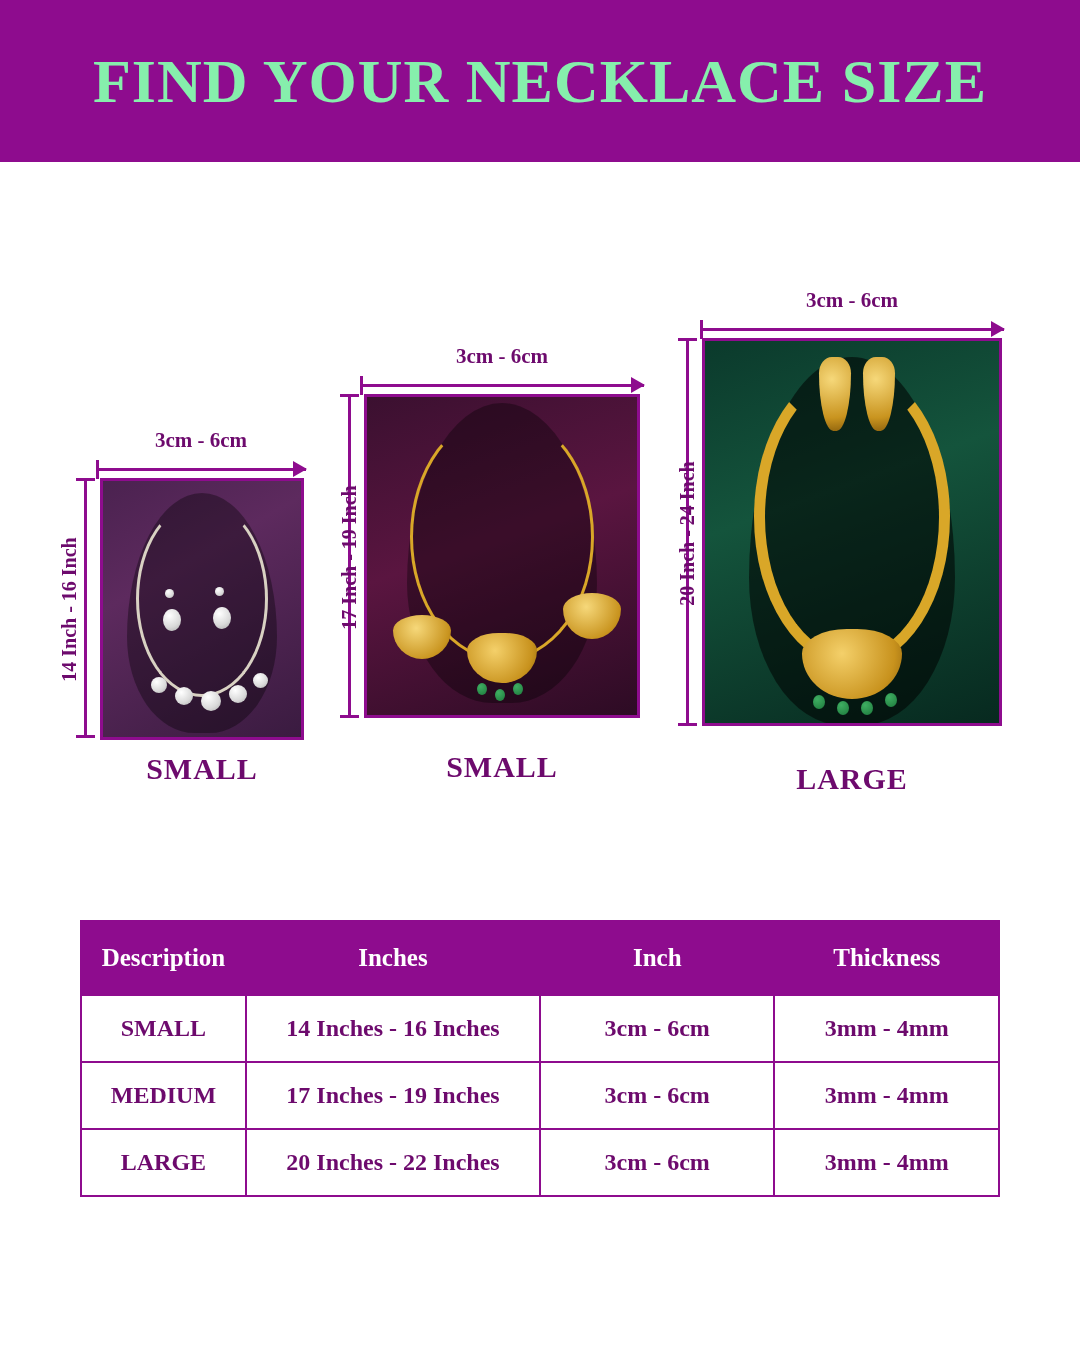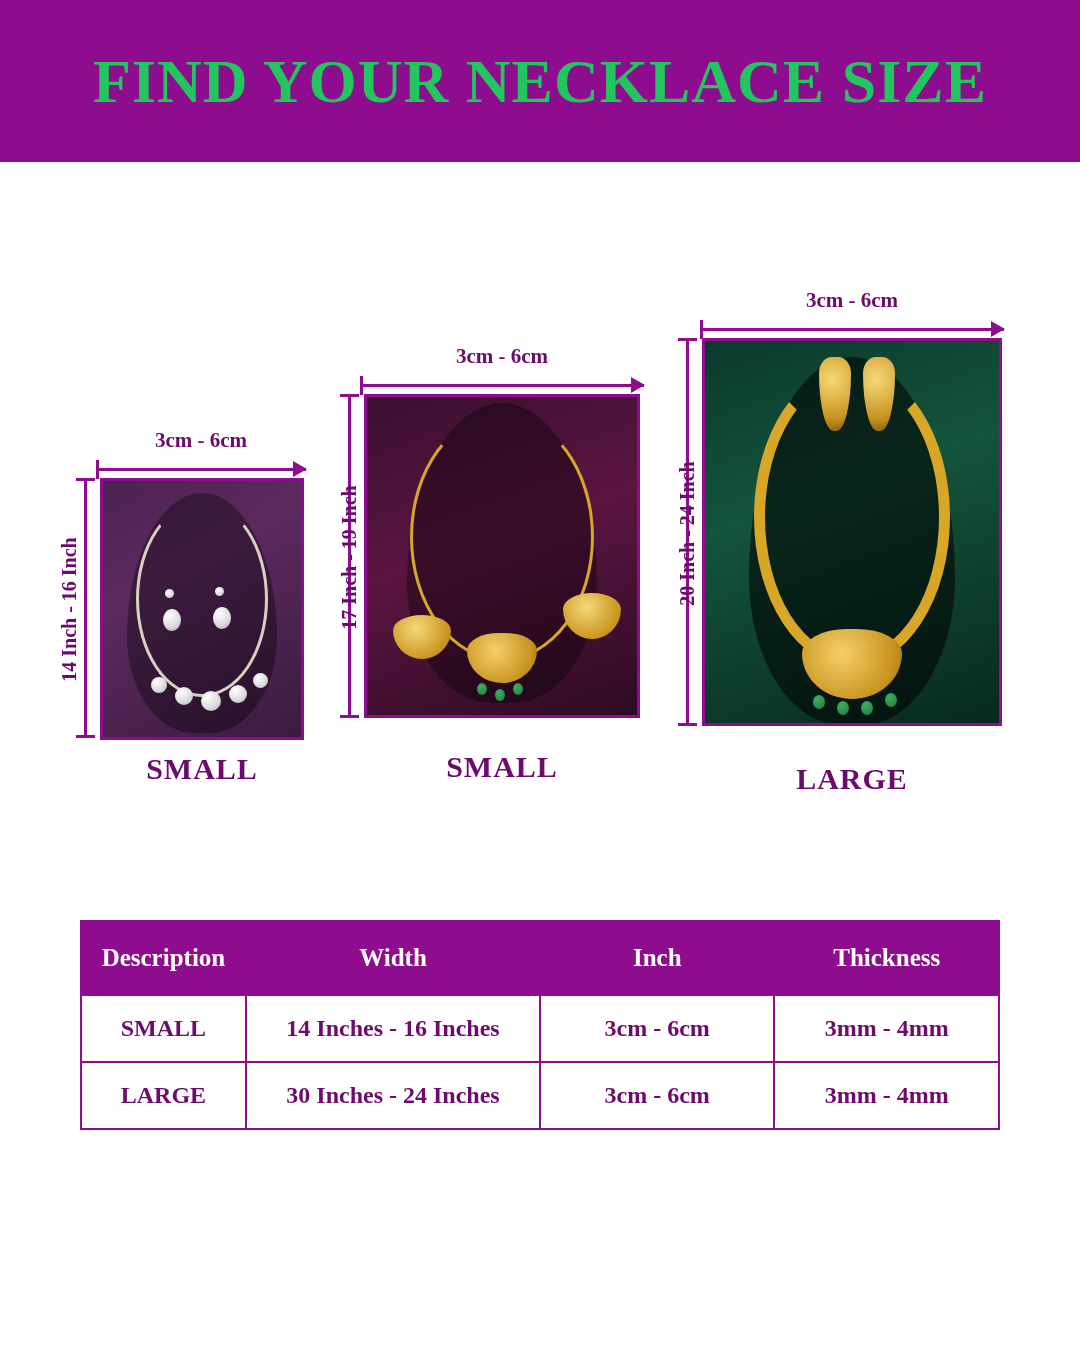--- a/index.html
+++ b/index.html
@@ -12,21 +12,21 @@
   .page { position: relative; width: 1080px; height: 1350px; }
 
   
   .header {
     position: absolute; left: 0; top: 0;
     width: 1080px; height: 162px;
     background: #8e0c8e;
     display: flex; align-items: center; justify-content: center;
   }
   .header-title {
-    color: #22c55e;
+    color: #86efac;
     font-family: "Liberation Serif", serif;
     font-weight: bold;
     font-size: 62px;
     letter-spacing: 1px;
     white-space: nowrap;
   }
 
   
   .cards { position: absolute; left: 0; top: 162px; width: 1080px; height: 700px; }
 
@@ -259,35 +259,41 @@
       <div class="card-caption" style="left:700px; top:600px; width:304px;">LARGE</div>
     </div>
 
   </div>
 
   <div class="table-wrap">
     <table>
       <thead>
         <tr>
           <th class="col-desc">Description</th>
-          <th class="col-h">Width</th>
+          <th class="col-h">Inches</th>
           <th class="col-w">Inch</th>
           <th class="col-t">Thickness</th>
         </tr>
       </thead>
       <tbody>
         <tr>
           <td>SMALL</td>
           <td>14 Inches - 16 Inches</td>
           <td>3cm - 6cm</td>
           <td>3mm - 4mm</td>
         </tr>
         <tr>
+          <td>MEDIUM</td>
+          <td>17 Inches - 19 Inches</td>
+          <td>3cm - 6cm</td>
+          <td>3mm - 4mm</td>
+        </tr>
+        <tr>
           <td>LARGE</td>
-          <td>30 Inches - 24 Inches</td>
+          <td>20 Inches - 22 Inches</td>
           <td>3cm - 6cm</td>
           <td>3mm - 4mm</td>
         </tr>
       </tbody>
     </table>
   </div>
 
 </div>
 
 </body></html>

